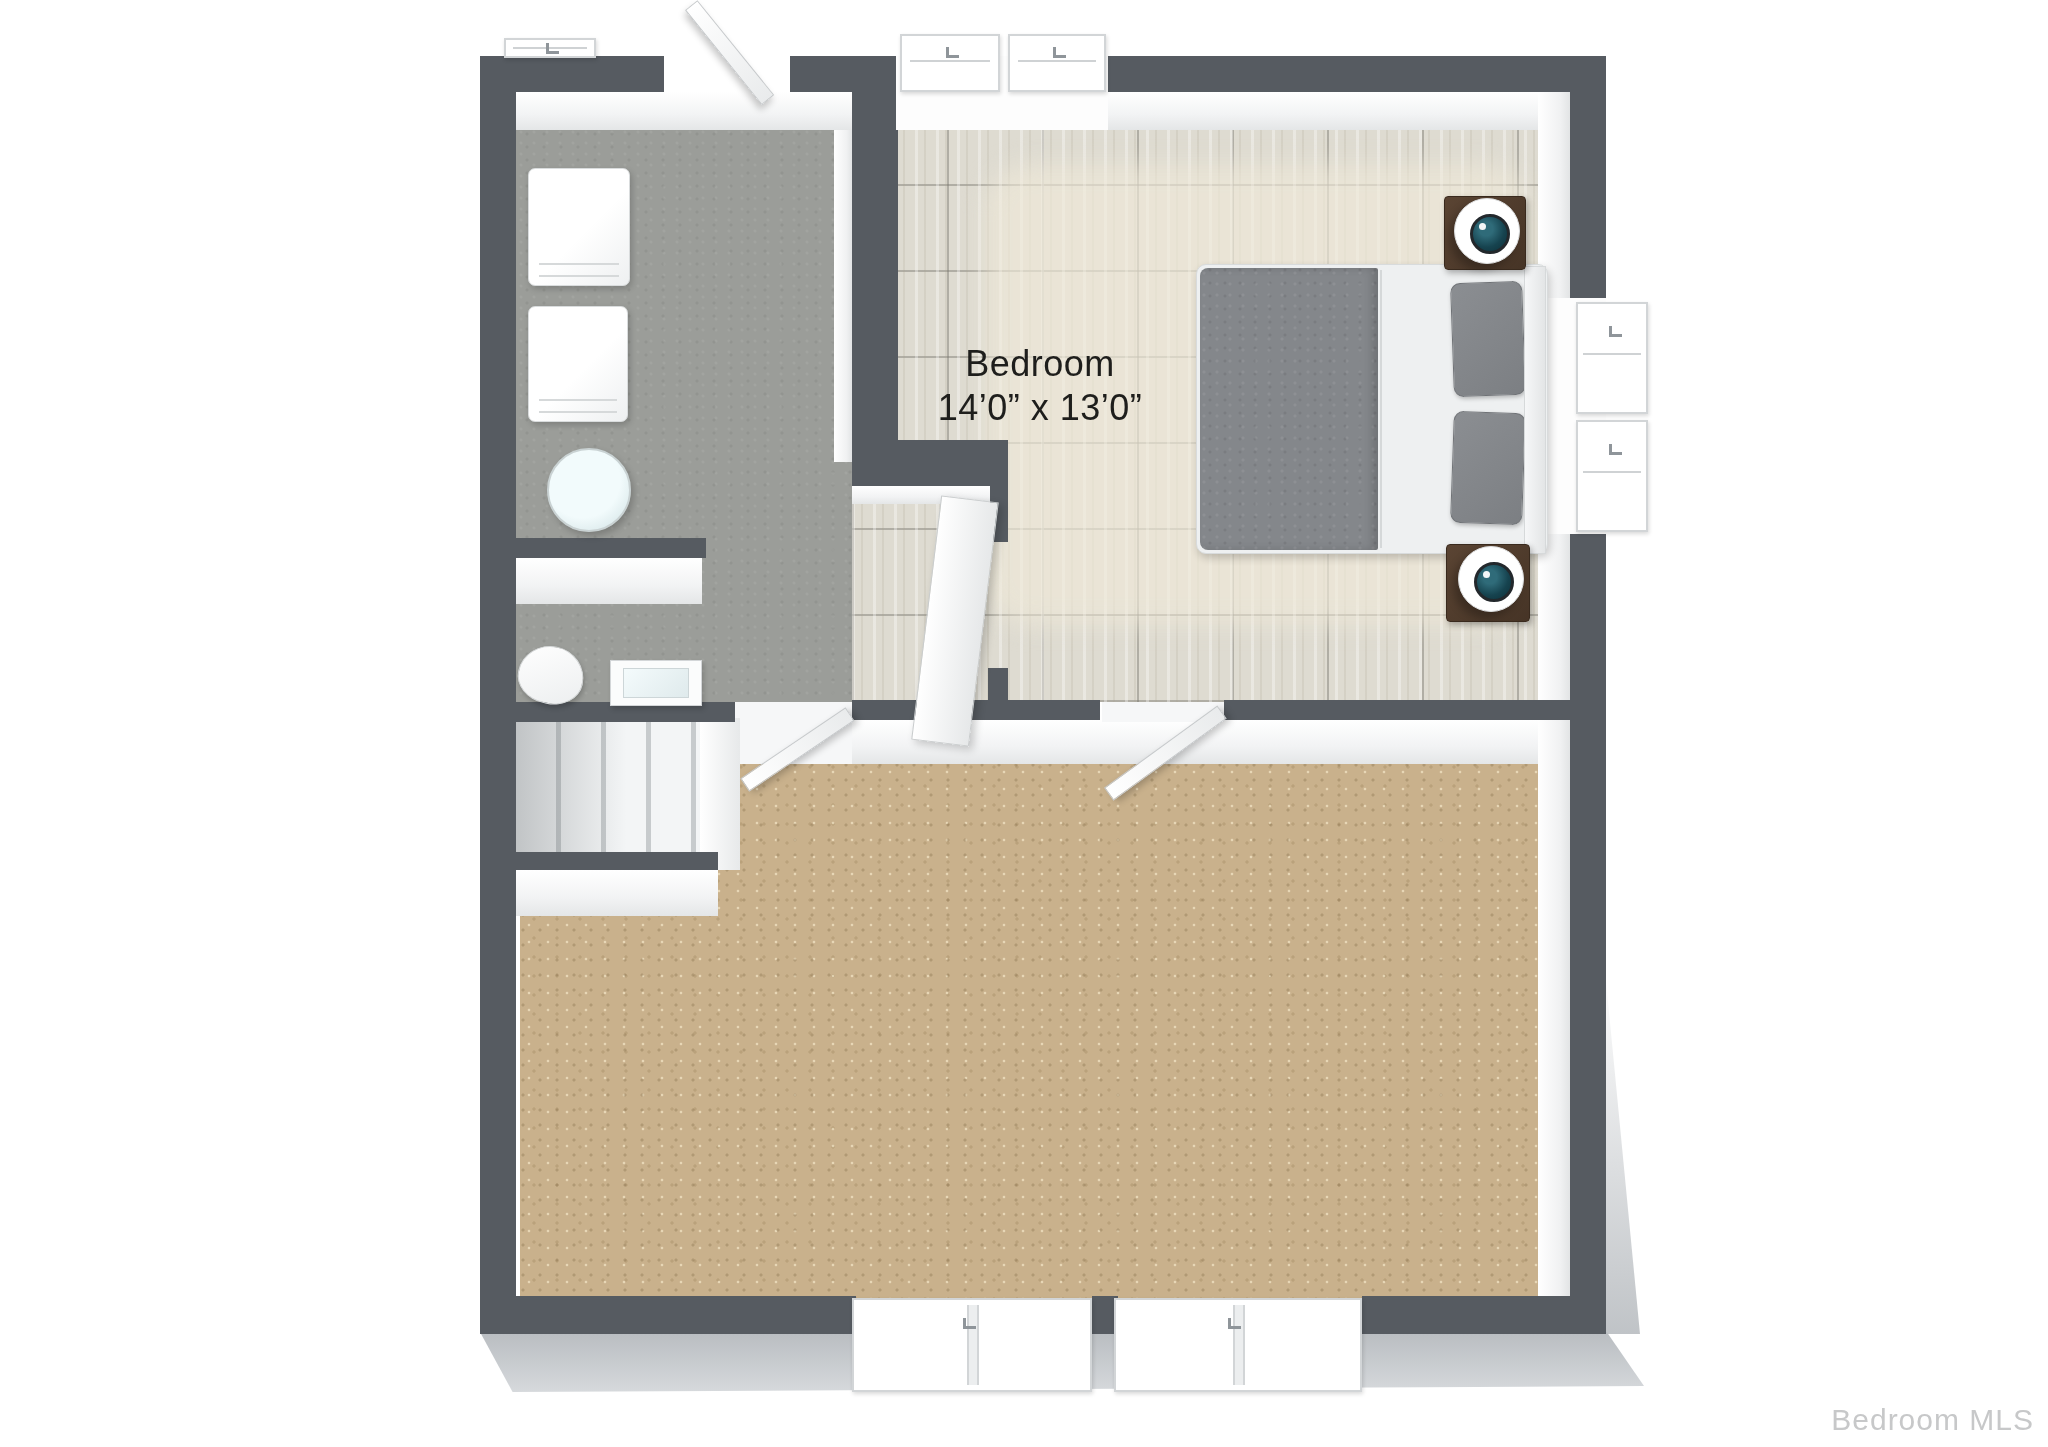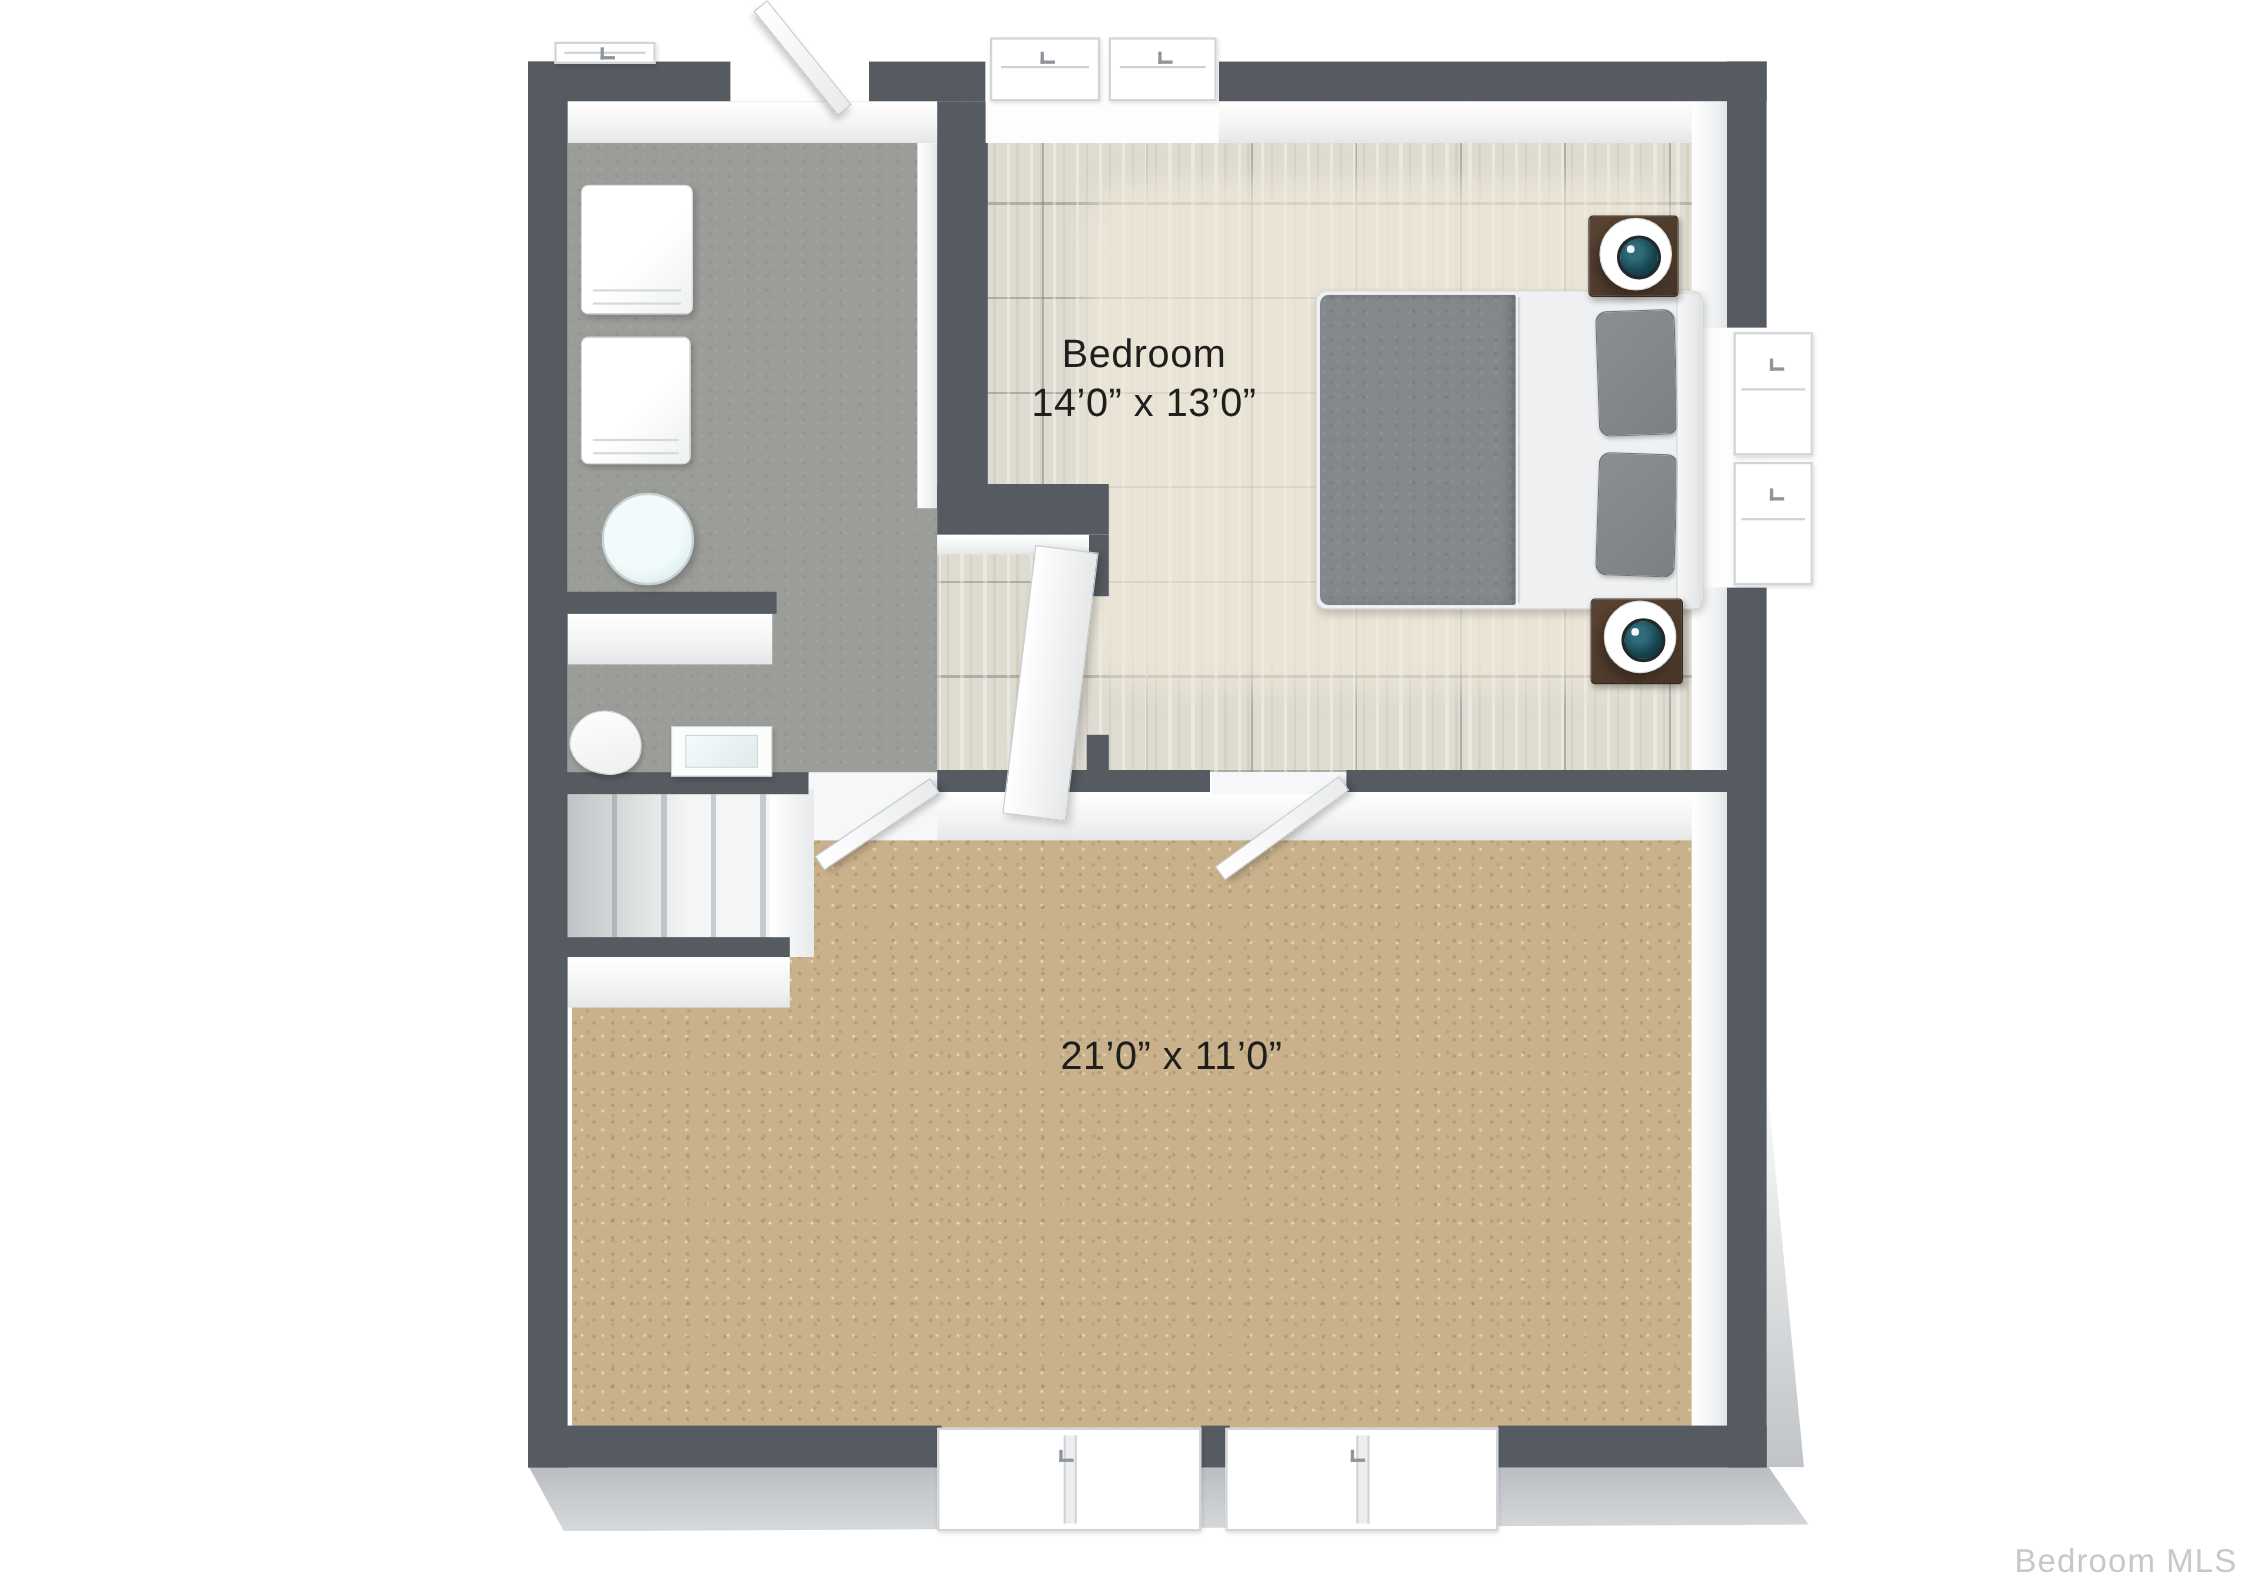--- a/index.html
+++ b/index.html
@@ -111,21 +111,21 @@
     box-shadow:-5px 6px 9px rgba(0,0,0,.25);}
   .lamp::before{content:"";position:absolute;left:50%;top:50%;width:34px;height:34px;margin:-17px 0 0 -17px;
     border-radius:50%;background:radial-gradient(circle at 38% 35%,#2f6b79 0 7px,#16434f 60%,#0d2e37 100%);
     border:3px solid #23282c;}
   .lamp::after{content:"";position:absolute;left:24px;top:24px;width:7px;height:7px;border-radius:50%;
     background:rgba(255,255,255,.95);}
   .lamp1{left:1454px;top:198px;}
   .lamp2{left:1458px;top:546px;}
 
   
-  .room-label{color:#1e1e1c;text-align:center;font-size:36px;line-height:44px;letter-spacing:.5px;}
+  .room-label{color:#1e1e1c;text-align:center;font-size:36px;line-height:44px;letter-spacing:.5px;margin-top:42px;}
   .label-bedroom{left:850px;top:300px;width:380px;}
   .label-basement{left:870px;top:938px;width:390px;}
   .watermark{right:14px;bottom:10px;font-size:30px;color:#c7c8c9;letter-spacing:1px;}
 </style>
 </head>
 <body>
 
 <div id="stage">
 
   <div class="shadow-bottom"></div>
@@ -199,17 +199,16 @@
   <div class="leaf" style="left:646px;top:92px;width:122px;height:16px;transform-origin:100% 50%;transform:rotate(51deg);"></div>
   <div class="leaf" style="left:723px;top:706px;width:127px;height:16px;transform-origin:100% 50%;transform:rotate(-34deg);"></div>
   <div class="leaf" style="left:1082px;top:704px;width:140px;height:16px;transform-origin:100% 50%;transform:rotate(-36deg);"></div>
   <div class="slider"></div>
 
   <div class="room-label label-bedroom">
     <div style="position:static">Bedroom</div>
     <div style="position:static">14’0” x 13’0”</div>
   </div>
   <div class="room-label label-basement">
-    <div style="position:static">21’0” x 11’0”</div>
   </div>
 
   <div class="watermark">Bedroom MLS</div>
 </div>
 
 </body></html>

